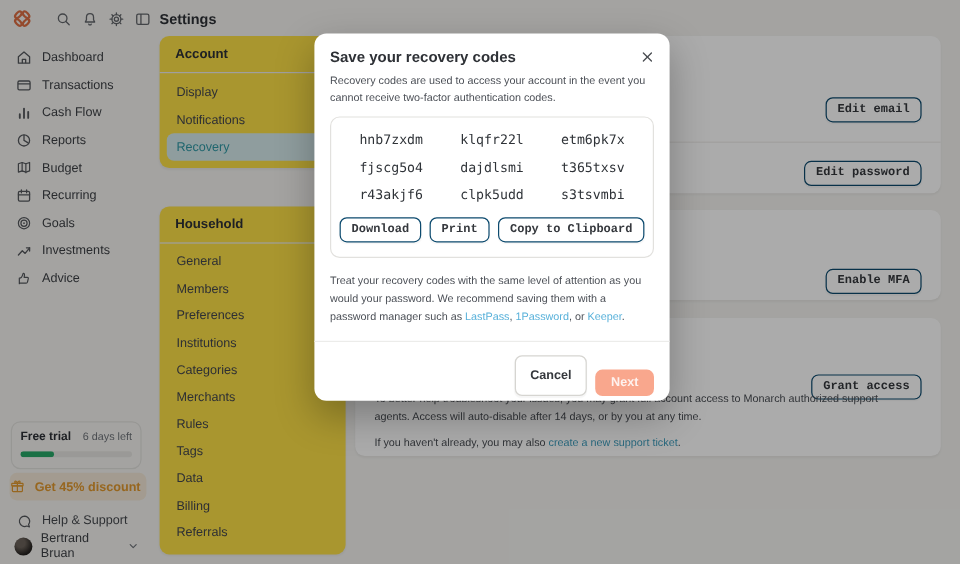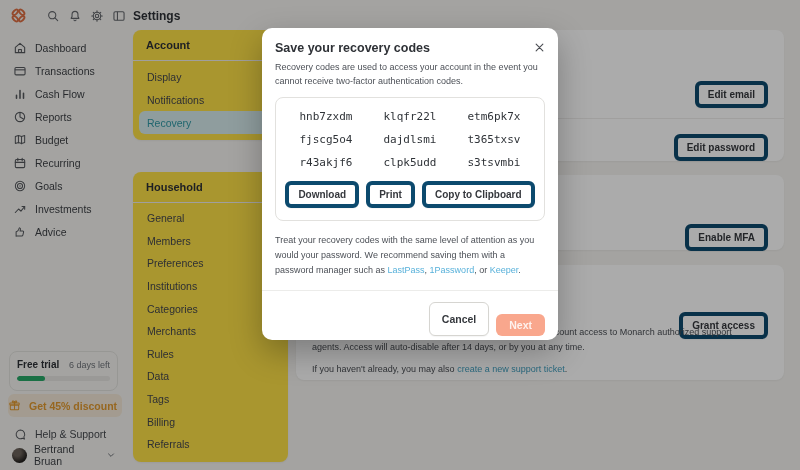--- a/index.html
+++ b/index.html
@@ -40,21 +40,21 @@
   .nav-list { padding:4px 6px 6px; }
   .nav-item { height:23px; display:flex; align-items:center; padding:0 8px; border-radius:6px; font-size:10.5px; color:#44474d; cursor:pointer; }
   .nav-item.selected { background:#d6ebec; color:#2f98a5; }
   .nav-card.household .nav-item { height:22.6px; }
   
   .content-card { position:absolute; background:#fff; border-radius:8px; box-shadow:0 1px 2px rgba(0,0,0,0.05); }
   .card-a { left:296px; top:30px; width:488px; height:131px; }
   .card-a .row-divider { position:absolute; left:0; top:88px; width:100%; border-top:1px solid #efeeec; }
   .card-b { left:296px; top:175px; width:488px; height:75px; }
   .card-c { left:296px; top:265px; width:488px; height:115px; }
-  .white-btn { display:inline-flex; align-items:center; justify-content:center; background:#fff; border:4px solid #0c4a6e; border-radius:6px; font-family:Liberation Sans, sans-serif; font-size:10px; font-weight:600; color:#35383d; padding:4px 9px; box-shadow:0 1px 1px rgba(0,0,0,0.04); cursor:pointer; white-space:nowrap; }
+  .white-btn { display:inline-flex; align-items:center; justify-content:center; background:#fff; border:1px solid #0c4a6e; border-radius:6px; font-family:Liberation Mono, monospace; font-size:10px; font-weight:600; color:#35383d; padding:4px 9px; box-shadow:0 1px 1px rgba(0,0,0,0.04); cursor:pointer; white-space:nowrap; }
   .abs { position:absolute; }
   .support-text { position:absolute; left:16px; top:60px; width:438px; font-size:9px; line-height:15px; color:#4a4e54; }
   .support-text p + p { margin-top:7px; }
   .lnk-teal { color:#3e9cbc; cursor:pointer; }
   
   .overlay { position:absolute; inset:0; background:rgba(0,0,0,0.33); z-index:50; }
   .modal { position:absolute; left:262px; top:28px; width:296px; background:#fff; border-radius:10px; box-shadow:0 12px 32px rgba(0,0,0,0.28); z-index:100; padding:13px 13px 4px; }
   .modal-title { font-size:12.5px; font-weight:700; color:#2e3136; }
   .modal-close { position:absolute; right:13px; top:14px; width:11px; height:11px; color:#4a4d52; cursor:pointer; }
   .modal-desc { margin-top:5px; font-size:9px; line-height:14px; color:#4c5057; }
@@ -247,22 +247,22 @@
   <div class="nav-card household" style="top:172px;">
     <div class="nav-card-hdr">Household</div>
     <div class="nav-list">
       <div class="nav-item">General</div>
       <div class="nav-item">Members</div>
       <div class="nav-item">Preferences</div>
       <div class="nav-item">Institutions</div>
       <div class="nav-item">Categories</div>
       <div class="nav-item">Merchants</div>
       <div class="nav-item">Rules</div>
+      <div class="nav-item">Tags</div>
       <div class="nav-item">Data</div>
-      <div class="nav-item">Tags</div>
       <div class="nav-item">Billing</div>
       <div class="nav-item">Referrals</div>
     </div>
   </div>
 
   <div class="content-card card-a">
     <div class="row-divider"></div>
     <button class="white-btn abs" style="right:16px; top:51px;">Edit email</button>
     <button class="white-btn abs" style="right:16px; top:104px;">Edit password</button>
   </div>

